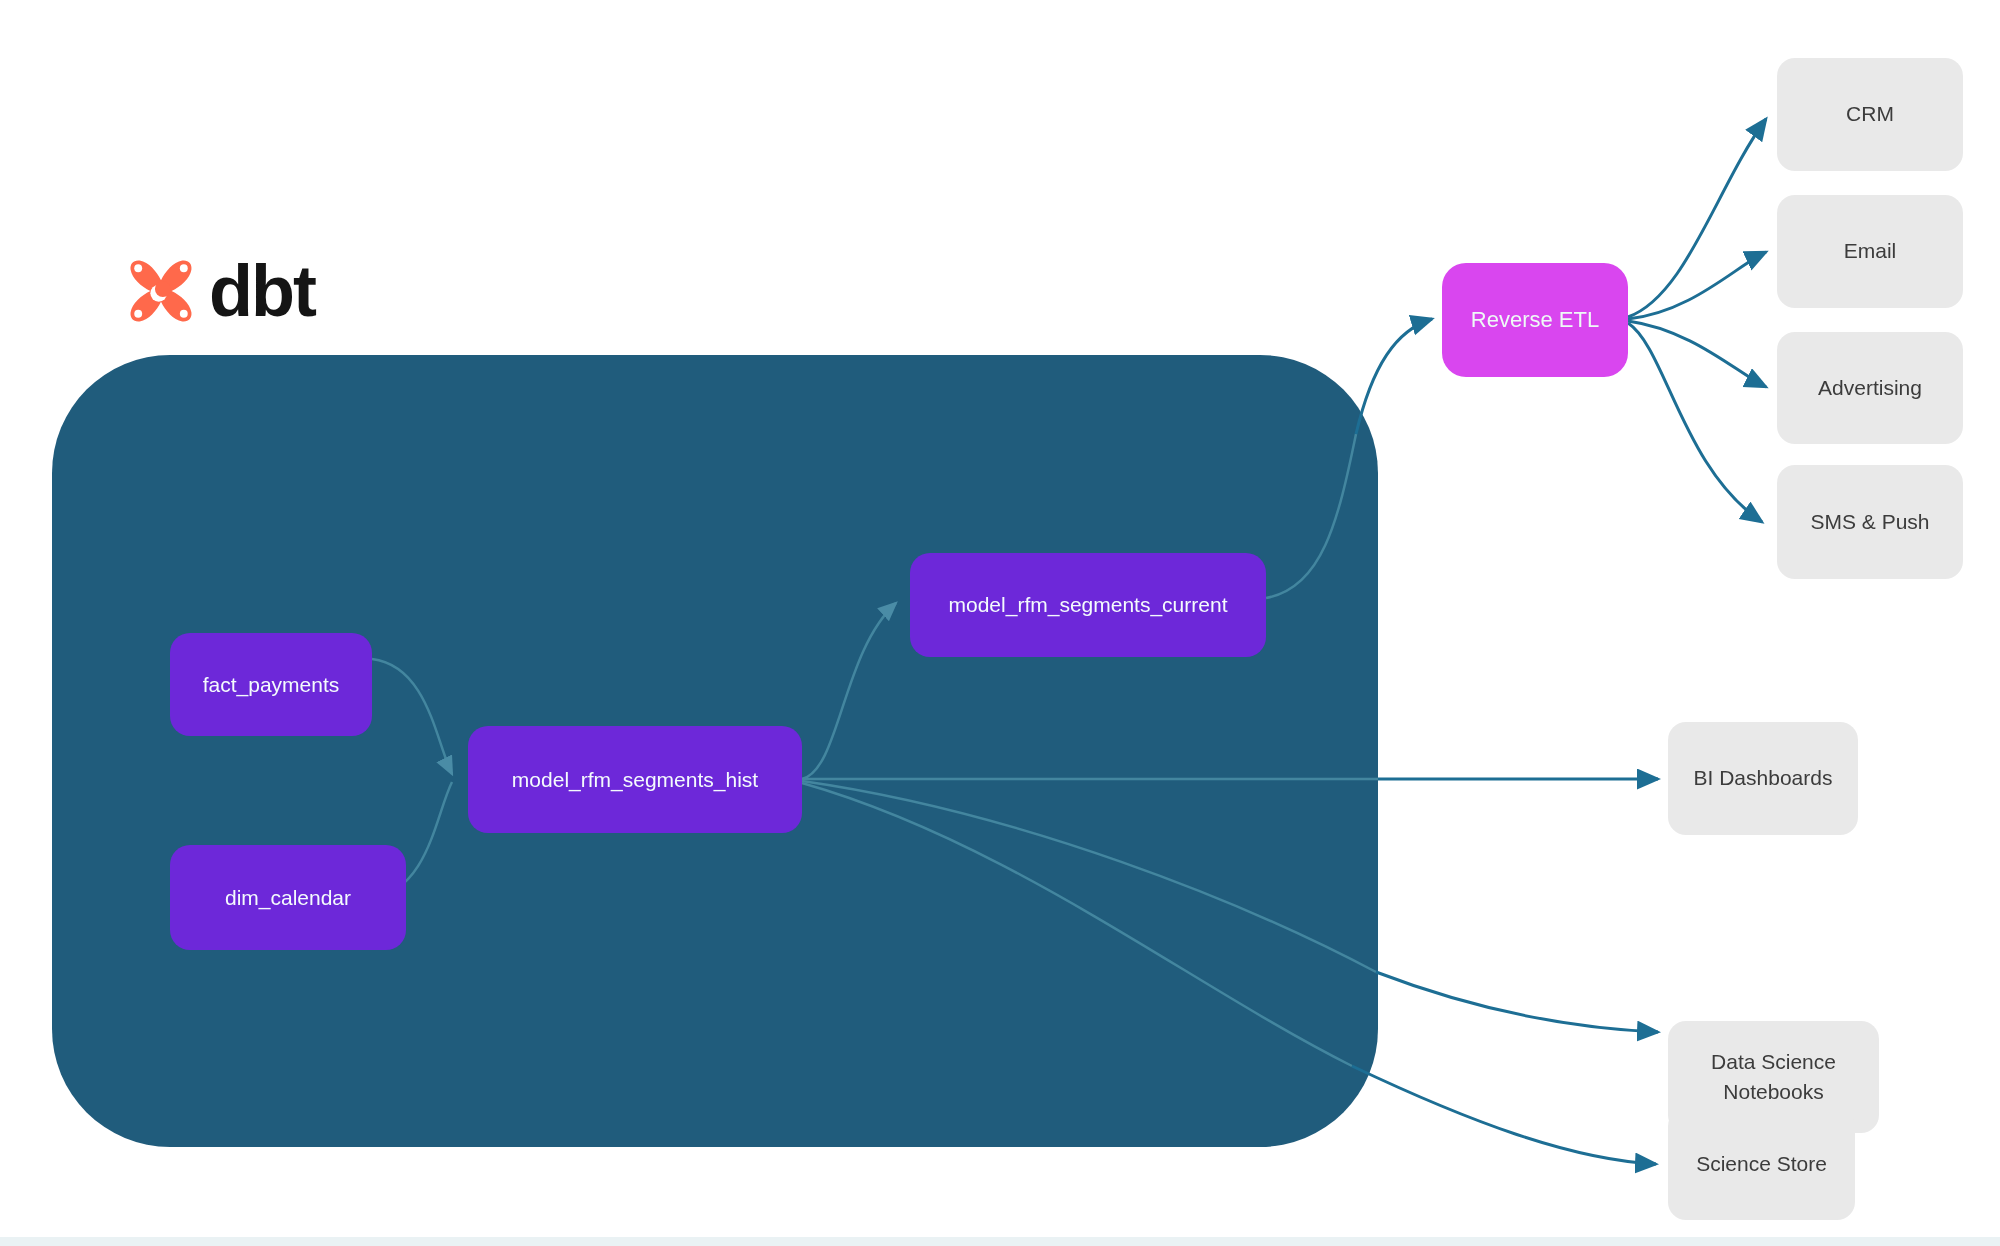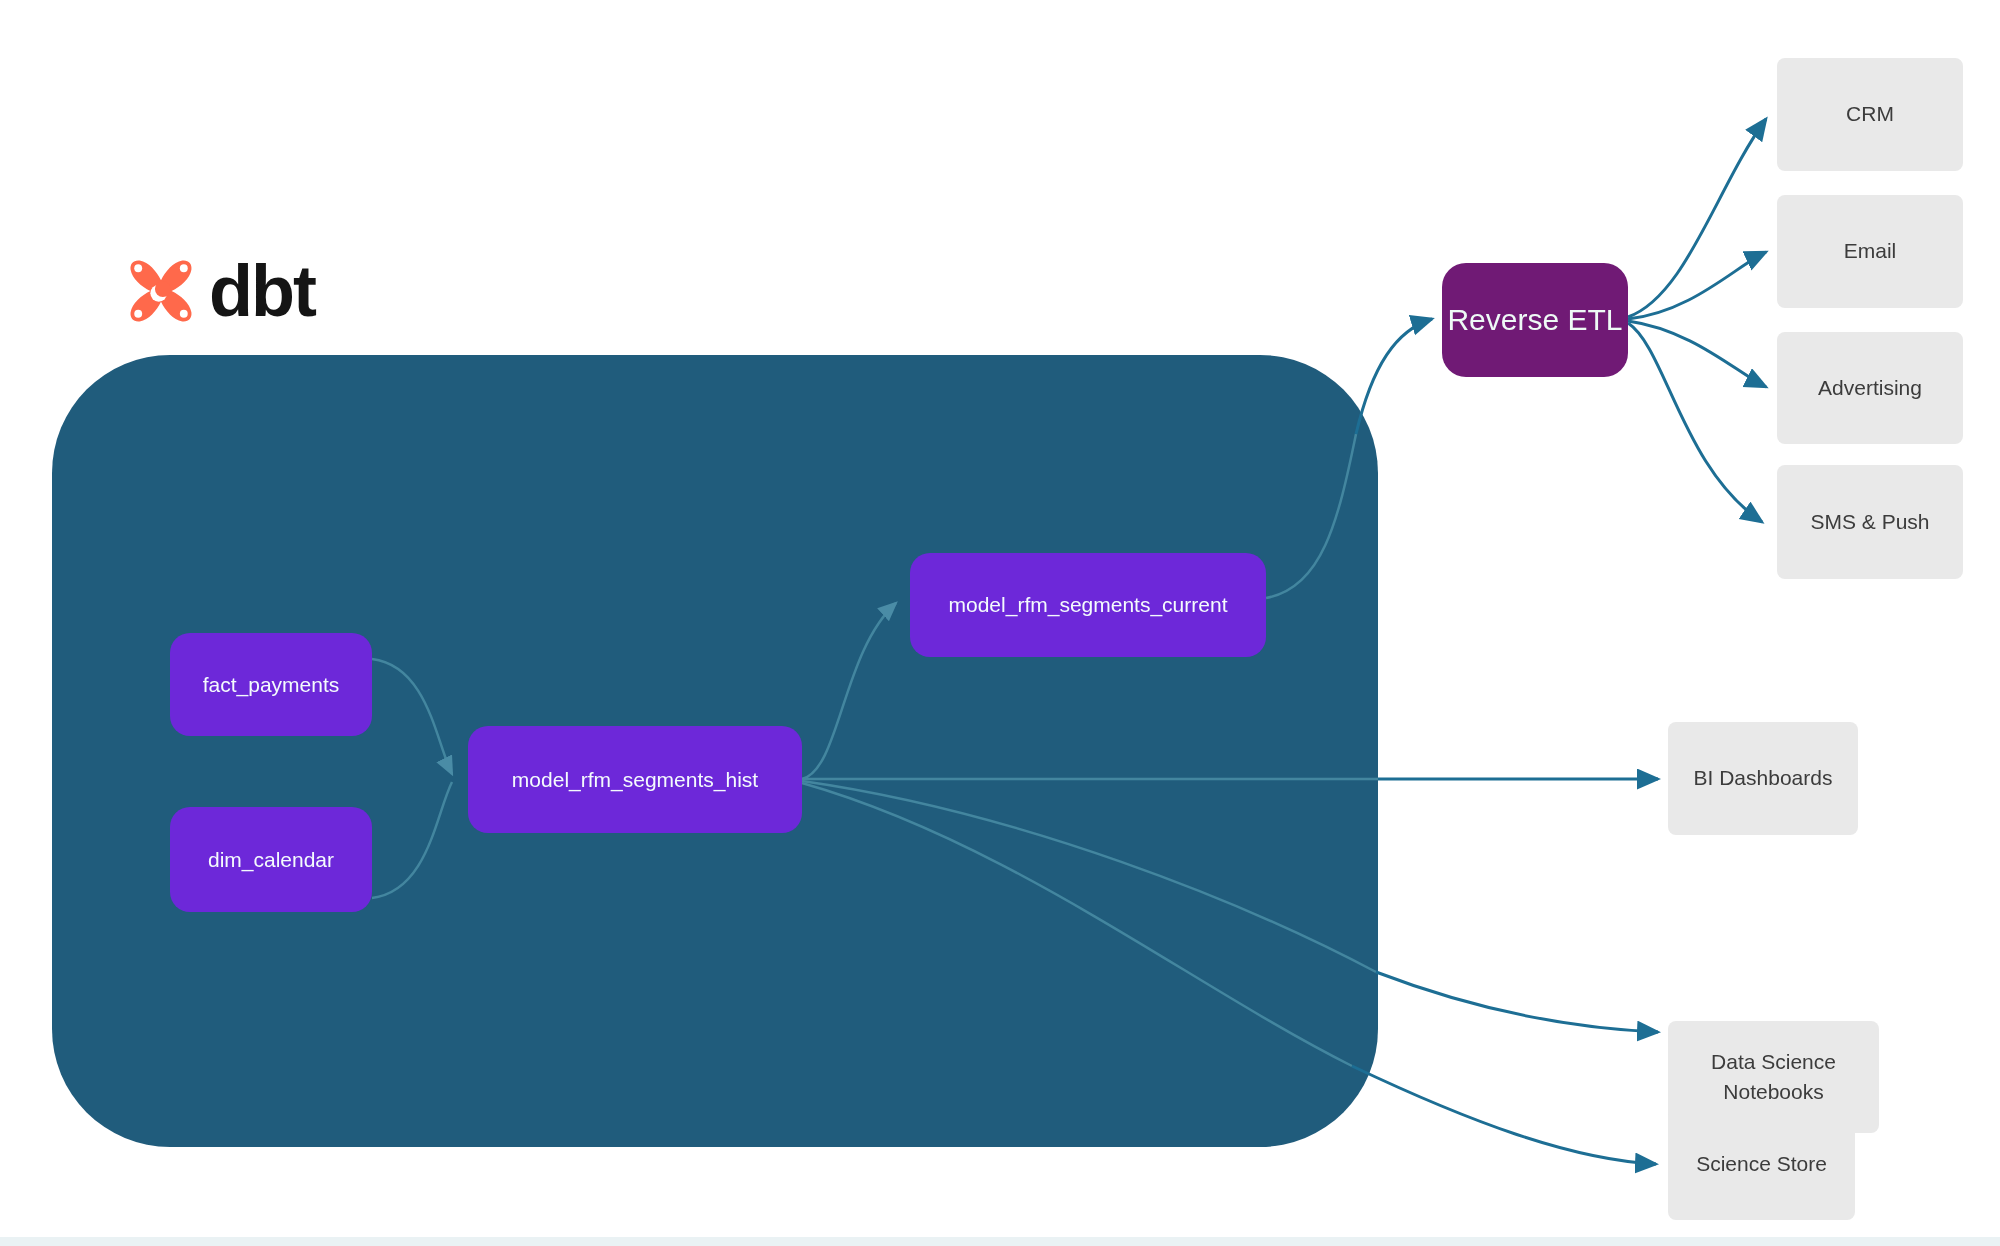--- a/index.html
+++ b/index.html
@@ -18,22 +18,22 @@
     background:#205C7C;border-radius:118px;
   }
   
   .edges{position:absolute;left:0;top:0;pointer-events:none;}
   
   .node{
     position:absolute;display:flex;align-items:center;justify-content:center;
     font-size:21px;box-sizing:border-box;text-align:center;
   }
   .model{background:#6d28d9;color:#f4fbfd;border-radius:20px;}
-  .retl{background:#701a75;color:#eefaf6;border-radius:24px;font-size:30px;}
-  .dest{background:#E9E9E9;color:#3C3C3C;border-radius:8px;line-height:1.45;padding:0 22px;}
+  .retl{background:#d946ef;color:#eefaf6;border-radius:24px;font-size:22px;}
+  .dest{background:#E9E9E9;color:#3C3C3C;border-radius:18px;line-height:1.45;padding:0 22px;}
   .bottom-strip{position:absolute;left:0;top:1237px;width:2000px;height:9px;background:#EAF2F4;}
 </style>
 </head>
 <body>
 
 <div class="canvas">
 
   <div class="logo">
     <svg class="logo-icon" viewBox="0 0 100 100">
       <path fill="#FF694B" d="M50 36 C44 24 34 12 22 10 C14 9 9 14 10 22 C12 34 24 44 36 50 C24 56 12 66 10 78 C9 86 14 91 22 90 C34 88 44 76 50 64 C56 76 66 88 78 90 C86 91 91 86 90 78 C88 66 76 56 64 50 C76 44 88 34 90 22 C91 14 86 9 78 10 C66 12 56 24 50 36 Z"></path>
@@ -77,21 +77,21 @@
       <path d="M1628 323 C1666 348 1682 468 1762 522" marker-end="url(#arrD)"></path>
       <path d="M1378 779 L1658 779" marker-end="url(#arrD)"></path>
       <path d="M1376 972 C1470 1008 1566 1028 1658 1032" marker-end="url(#arrD)"></path>
       <path d="M1352 1066 C1470 1122 1572 1160 1656 1164" marker-end="url(#arrD)"></path>
     </g>
   </svg>
 
   <div class="node model" style="left:170px;top:633px;width:202px;height:103px">
     <span>fact_payments</span>
   </div>
-  <div class="node model" style="left:170px;top:807px;width:202px;height:105px">
+  <div class="node model" style="left:170px;top:845px;width:236px;height:105px">
     <span>dim_calendar</span>
   </div>
   <div class="node model" style="left:468px;top:726px;width:334px;height:107px">
     <span>model_rfm_segments_hist</span>
   </div>
   <div class="node model" style="left:910px;top:553px;width:356px;height:104px">
     <span>model_rfm_segments_current</span>
   </div>
 
   <div class="node retl" style="left:1442px;top:263px;width:186px;height:114px">

